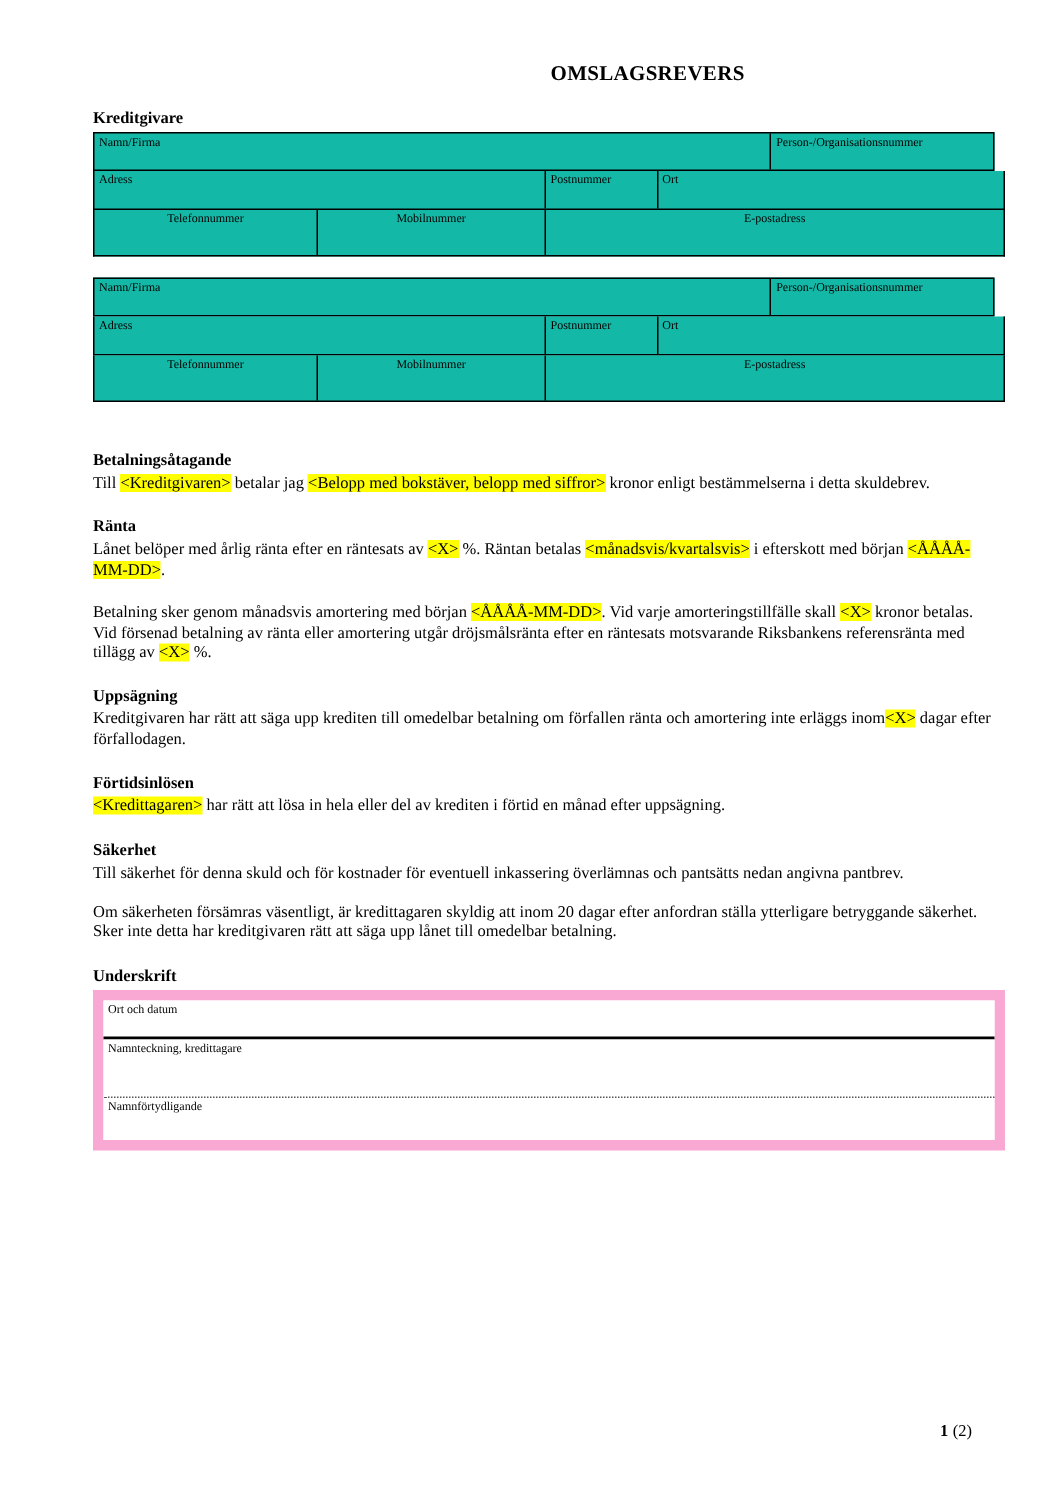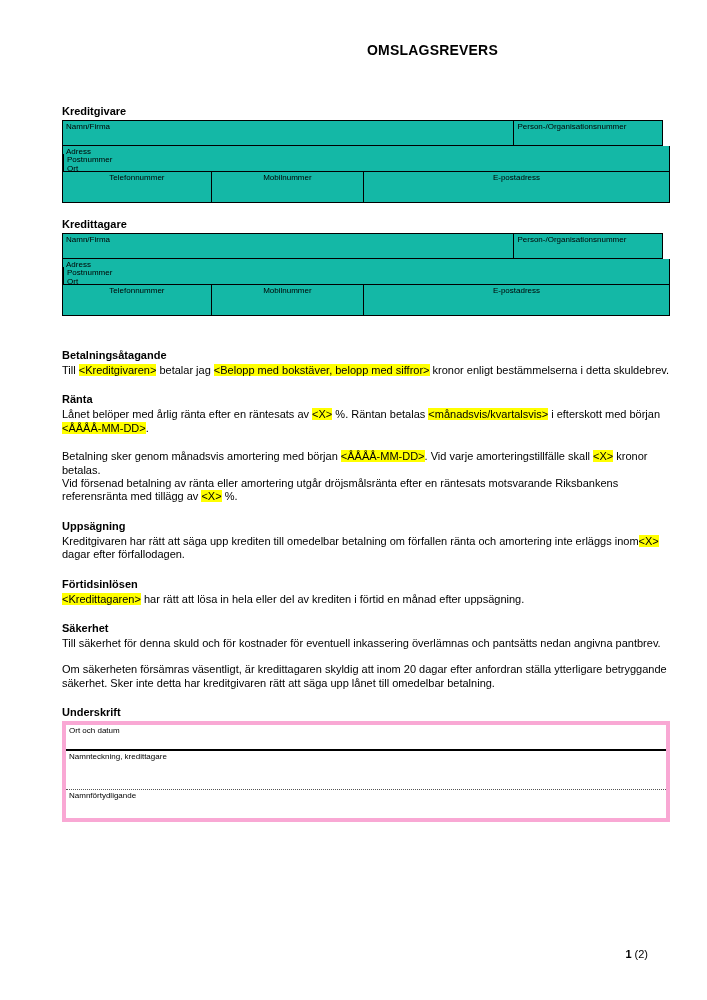--- a/index.html
+++ b/index.html
@@ -1,50 +1,50 @@
 <!DOCTYPE html>
 <html style="--hl: #ffff00;"><head>
 <meta charset="utf-8">
 <style>
   html,body { margin:0; padding:0; }
   body { font-family:"Liberation Sans", sans-serif; color:#000; }
-  .page { position:relative; width:707px; height:1000px; background:#ffffff; overflow:hidden; }
+  .page { position:relative; width:707px; height:1000px; background:#ffffff; overflow:hidden;font-family:Liberation Serif, serif; }
 
   .doc-title { position:absolute; top:42px; left:367px; font-size:14px; font-weight:bold; letter-spacing:0.2px; }
 
   .content { position:absolute; left:62px; right:37px; top:0; }
 
   
   .party { margin-top:14px; }
-  .party.first { margin-top:104px; }
+  .party.first { margin-top:72px; }
   .party-h, .sec-h { font-size:11px; font-weight:bold; line-height:14px; margin-bottom:2px; }
   .ptable { border-collapse:collapse; }
   .prow { display:flex; border:1px solid #000; border-top:0; box-sizing:border-box; background:#14b8a6; }
   .ptable .prow:first-child { border-top:1px solid #000; }
   .cell { box-sizing:border-box; border-left:1px solid #000; padding:1px 3px; overflow:hidden; }
   .cell:first-child { border-left:0; }
   .lbl { font-size:8px; line-height:10px; display:block; }
   .r1 { width:calc(100% - 7px); height:26px; }
-  .r2 { height:26px;flex-direction:column; }
+  .r2 { height:26px; }
   .r3 { height:31px;text-align:center; }
   .r1 .c1 { width:75.2%; } .r1 .c2 { width:24.8%; }
   .r2 .c1 { width:49.5%; } .r2 .c2 { width:12.3%; } .r2 .c3 { width:38.2%; }
   .r3 .c1 { width:24.4%; } .r3 .c2 { width:25.1%; } .r3 .c3 { width:50.5%; }
 
   
   .sections { }
   .section { margin-top:15px; }
   .section.first { margin-top:32px; }
   .section-body p { margin:0; font-size:11px; line-height:13.4px; white-space:pre-wrap; }
   .section-body p + p { margin-top:13px; }
   .hl { background:var(--hl, #ffff00); }
 
   
   .signature { margin-top:15px; }
-  .sig-table { border:4px solid #f9a8d4; box-sizing:border-box; }
+  .sig-table { border:7px solid #f9a8d4; box-sizing:border-box; }
   .sig-row { box-sizing:border-box; padding:1px 3px; background:#fff; }
   .sig-row.sr1 { height:26px; border-bottom:2px solid #000; }
   .sig-row.sr2 { height:39px; border-bottom:1px dotted #555; }
   .sig-row.sr3 { height:28px; }
 
   .pagenum { position:absolute; top:948px; right:59px; font-size:11px; }
   .pagenum .b { font-weight:bold; margin-right:3px; }
 </style>
 </head>
 <body>
@@ -85,21 +85,20 @@
               <span class="lbl">Mobilnummer</span>
             </div>
           <div class="cell c3">
               <span class="lbl">E-postadress</span>
             </div>
         </div>
       </div>
     </section>
 
     <section class="party">
-      <div class="party-h">Kredittagare</div>
       <div class="ptable">
         <div class="prow r1">
           <div class="cell c1">
               <span class="lbl">Namn/Firma</span>
             </div>
           <div class="cell c2">
               <span class="lbl">Person-/Organisationsnummer</span>
             </div>
         </div>
         <div class="prow r2">

